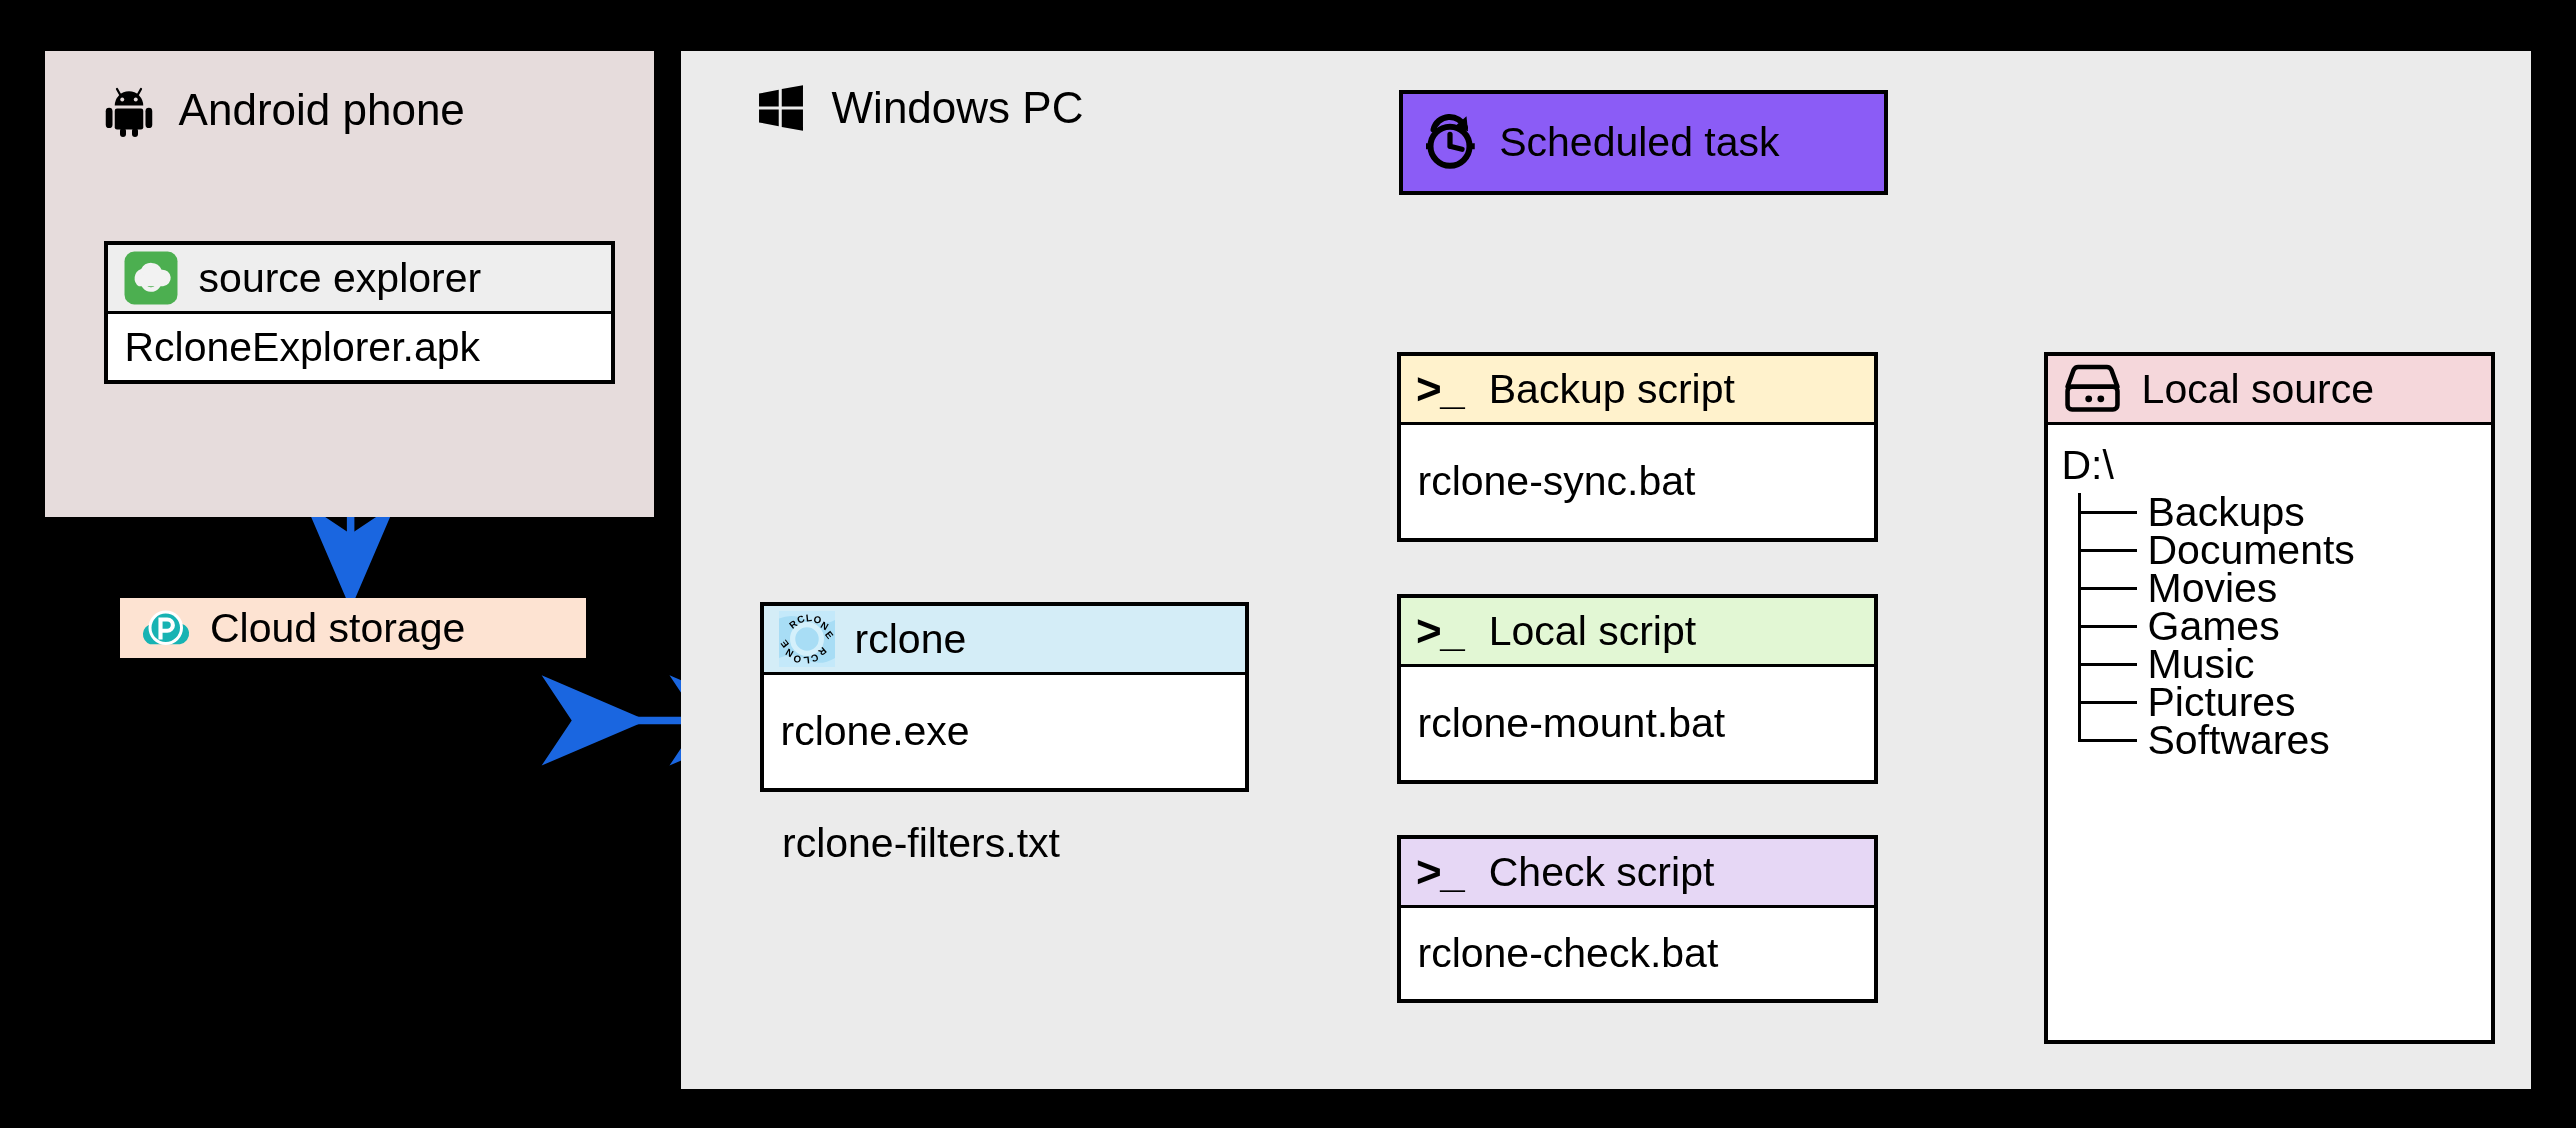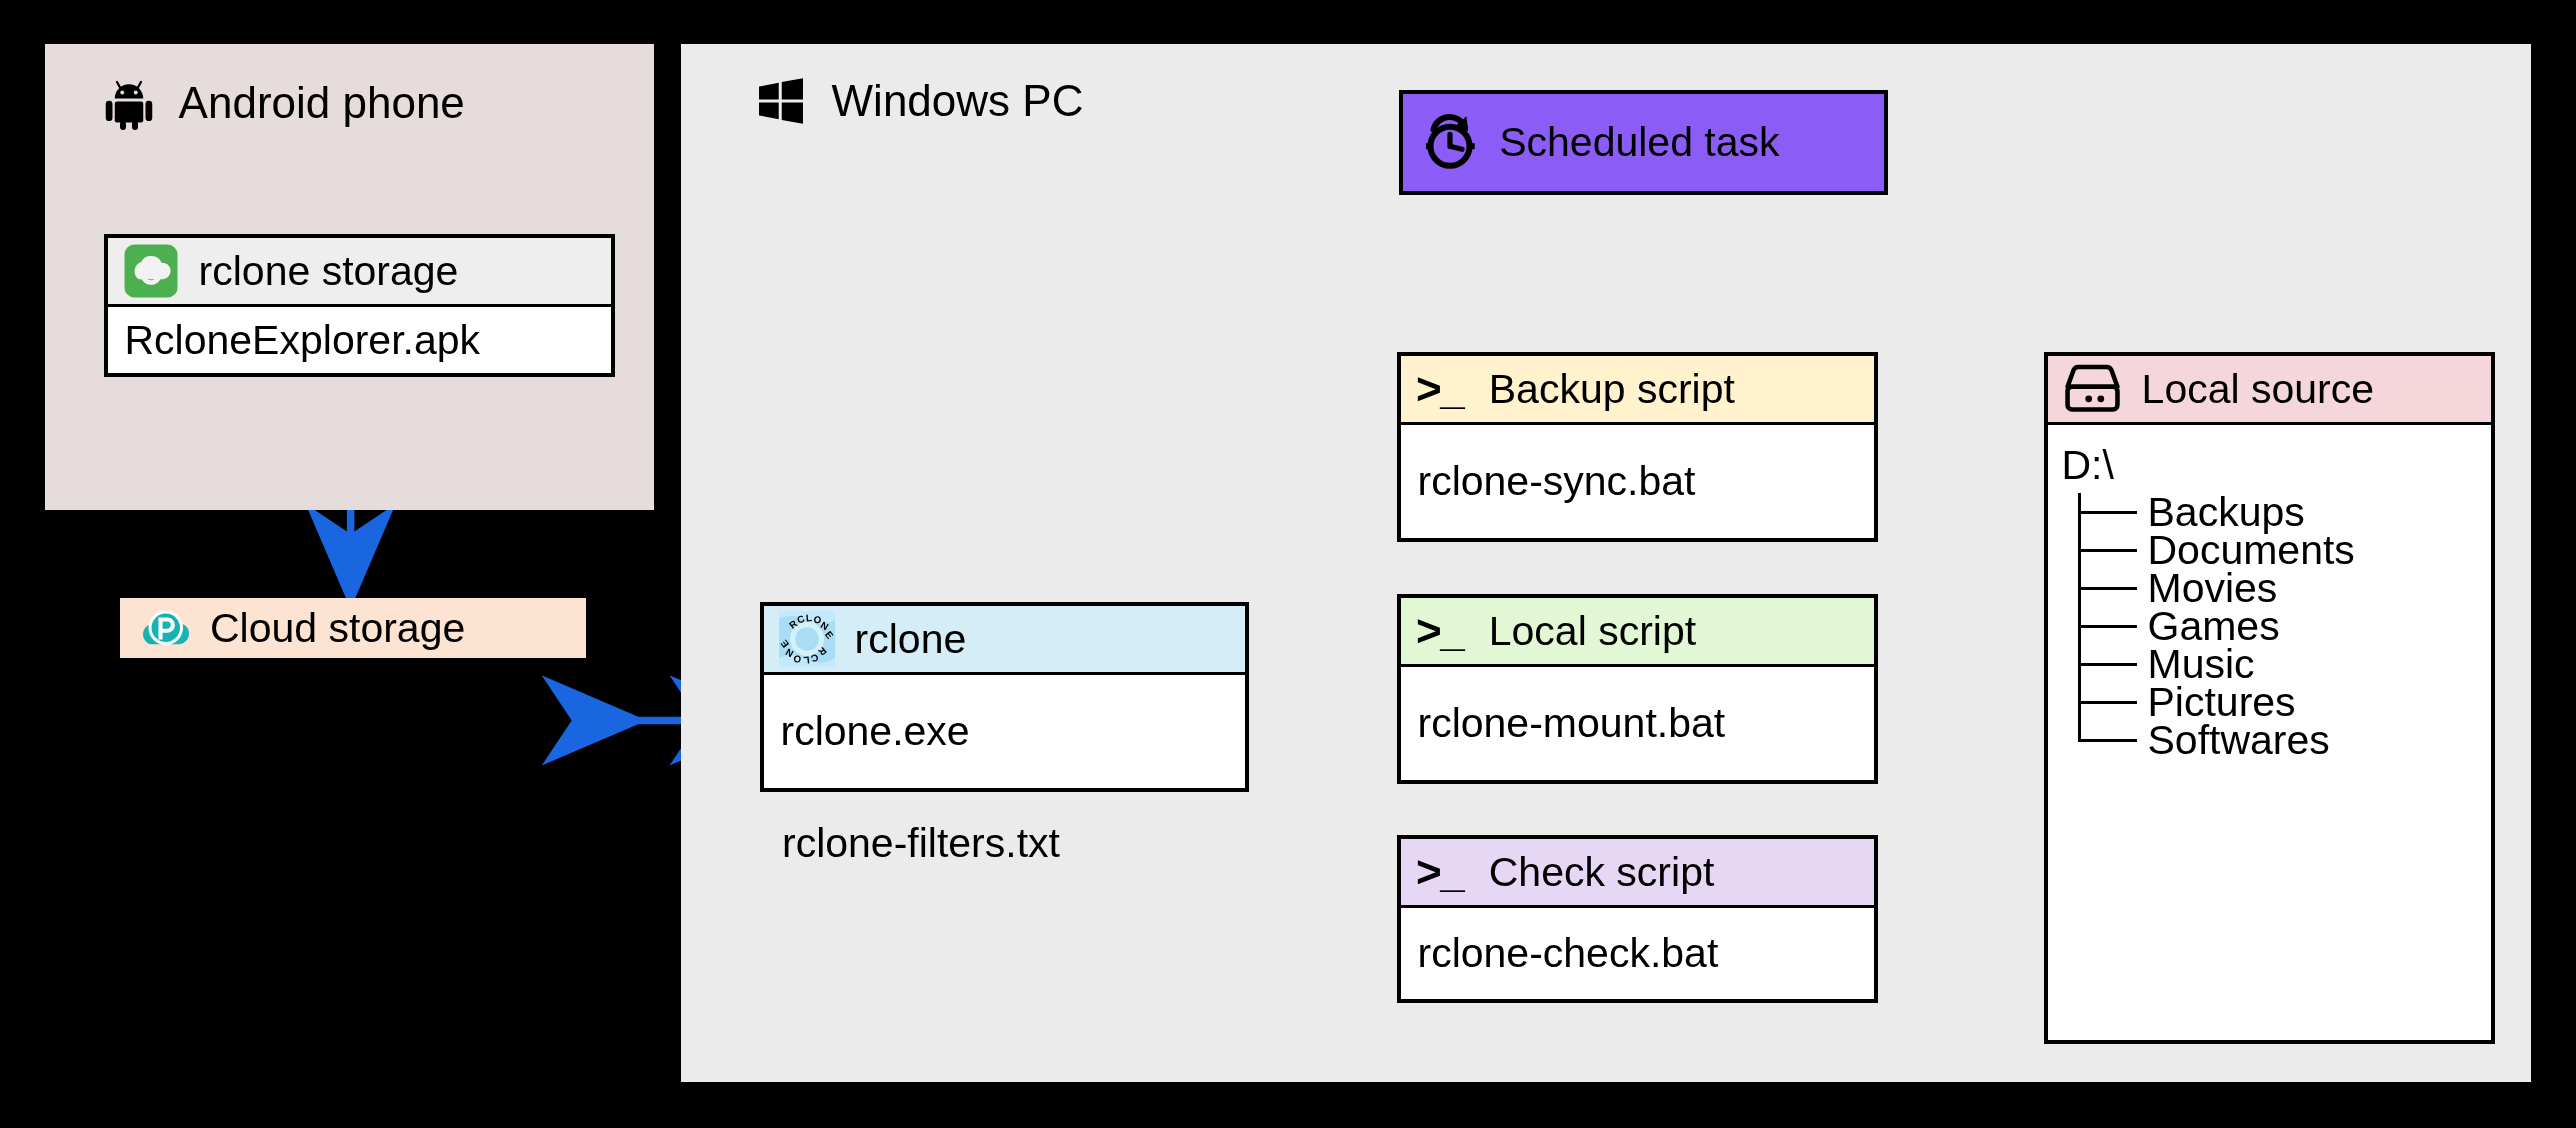--- a/index.html
+++ b/index.html
@@ -5,21 +5,21 @@
   * { box-sizing: border-box; margin: 0; padding: 0; }
   html, body {
     width: 2576px; height: 1128px;
     background: #000000;
     font-family: "Liberation Sans", sans-serif;
     overflow: hidden;
   }
   #stage { position: relative; width: 2576px; height: 1128px; background:#000; }
 
   
-  .panel { position: absolute; }
+  .panel { position: absolute; margin-top: 7px; }
   #android-panel {
     left: 45px; top: 44px; width: 609px; height: 466px;
     background: #e6dcdc;
   }
   #windows-panel {
     left: 681px; top: 44px; width: 1850px; height: 1038px;
     background: #ebebeb;
   }
 
   .panel-head {
@@ -165,21 +165,21 @@
     <div class="node" style="left:59px; top:190px; width:511px;">
       <div class="node-head" style="background:#eeeeee;">
         <span class="icon">
           <svg class="appicon" width="56" height="56" viewBox="0 0 74 74">
             <rect x="2" y="2" width="70" height="70" rx="13" fill="#4caf50"></rect>
             <path d="M21 48 A13 13 0 0 1 24 25 A15 15 0 0 1 51 26 A11 11 0 0 1 53 48 Z" fill="#f2f2f2"></path>
             <path d="M48 40 A11 11 0 1 1 41 31" fill="none" stroke="#f2f2f2" stroke-width="6" stroke-linecap="round"></path>
             <path d="M51 28 L49 40 L40 35 Z" fill="#f2f2f2"></path>
           </svg>
         </span>
-        <span class="node-head-label">rclone storage</span>
+        <span class="node-head-label">source explorer</span>
       </div>
       <div class="node-body">
         <span class="node-body-label">RcloneExplorer.apk</span>
       </div>
     </div>
   </div>
 
   <div class="chip" style="left:120px; top:598px; width:466px; height:60px; background:#fde3d2;">
     <span class="icon">
       <svg width="54" height="47" viewBox="0 0 72 62">

